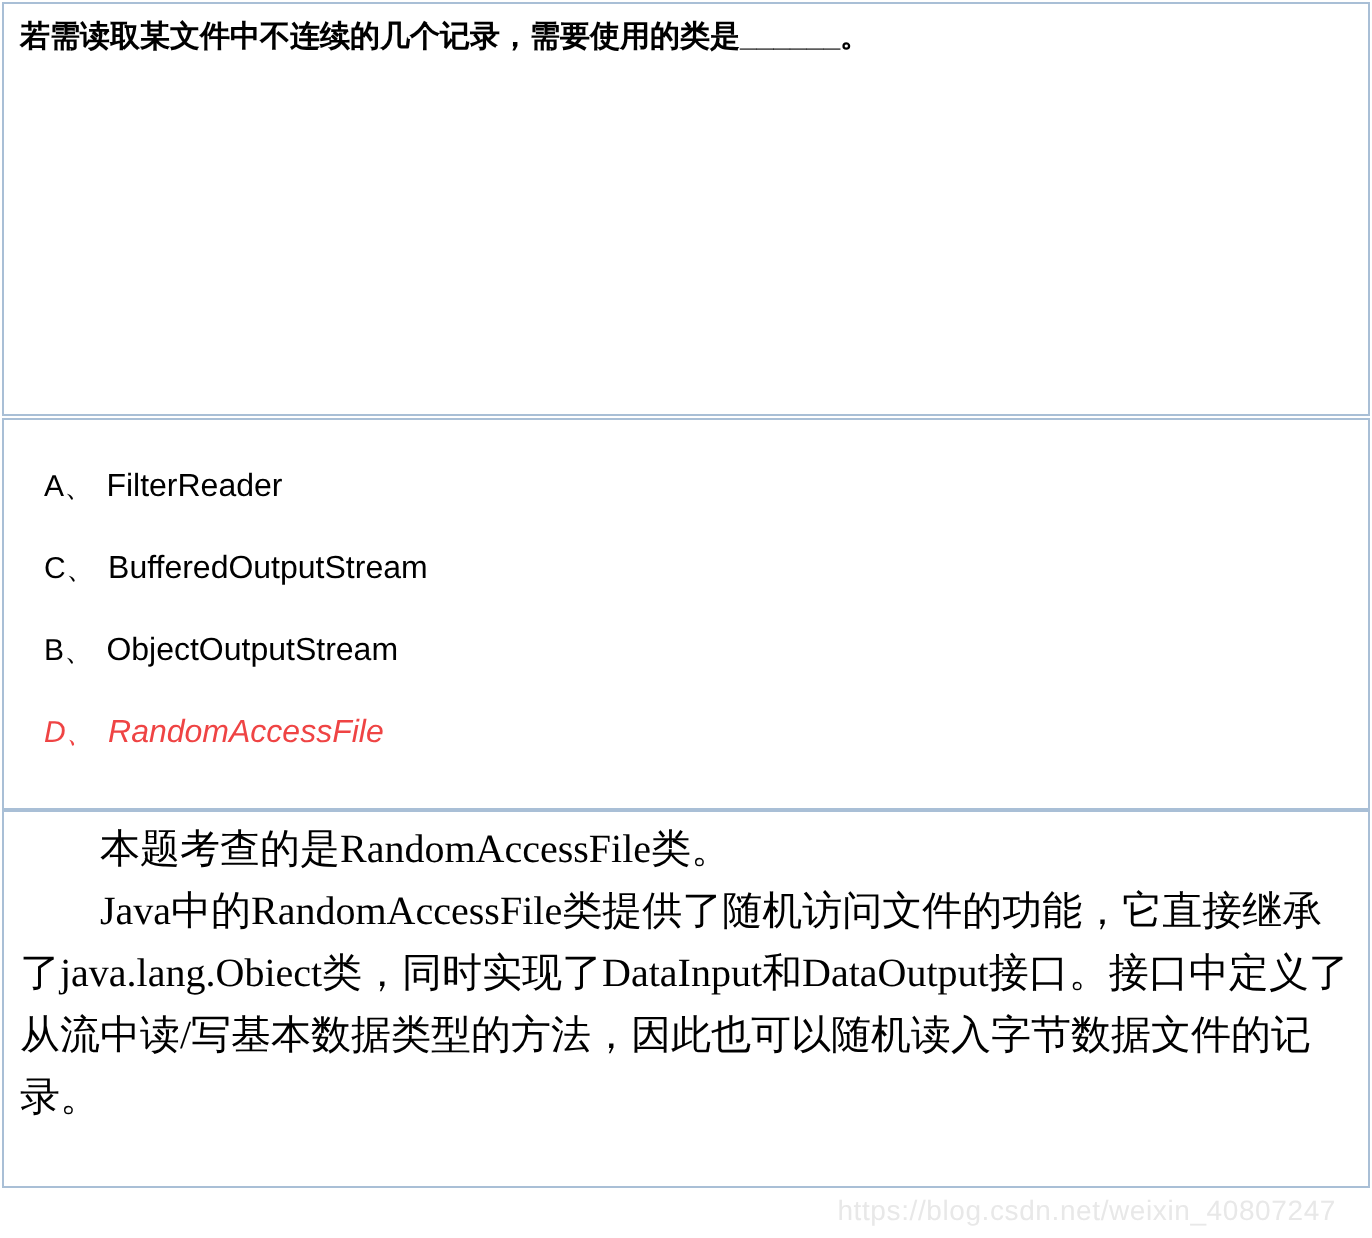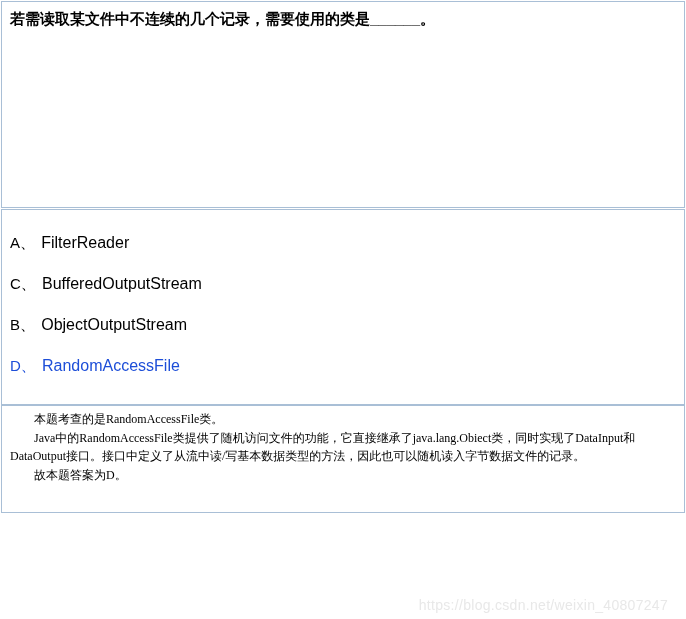--- a/index.html
+++ b/index.html
@@ -19,43 +19,43 @@
     height: 207px;
     padding: 6px 8px;
     line-height: 1.5;
     margin: 1px;
     font-weight: bold;
   }
   .options-box {
     border: 1px solid #a9bfd6;
     border-top: 1px solid #a9bfd6;
     margin: 0 1px;
-    padding: 10px 8px 6px 8px;
+    padding: 10px 8px 6px 20px;
   }
   .option-row {
     margin: 14px 0 22px 0;
     font-size: 15px;
   }
   .option-label {
     font-family: Arial, "Microsoft YaHei", sans-serif;
     font-size: 15px;
   }
   .option-text {
     font-family: Arial, sans-serif;
     font-size: 16px;
     font-weight: 500;
     margin-left: 2px;
   }
-  .correct { color: #1d4ed8; }
+  .correct { color: #ef4444; font-style: italic; }
   .explain-box {
     border: 1px solid #a9bfd6;
     margin: 0 1px 14px 1px;
     padding: 4px 8px 28px 8px;
     font-family: "SimSun", "NSimSun", serif;
-    font-size: 12px;
+    font-size: 20px;
     line-height: 1.55;
   }
   .explain-p {
     margin: 0;
     text-indent: 2em;
   }
   .explain-p-wrap {
     margin: 0;
   }
   .watermark {
@@ -90,16 +90,15 @@
   </div>
   <div class="option-row correct">
     <span class="option-label">D、</span>
     <span class="option-text">RandomAccessFile</span>
   </div>
 </div>
 
 <div class="explain-box">
   <p class="explain-p">本题考查的是RandomAccessFile类。</p>
   <p class="explain-p-wrap">　　<span>Java中的RandomAccessFile类提供了随机访问文件的功能，它直接继承了java.lang.Obiect类，同时实现了DataInput和DataOutput接口。接口中定义了从流中读/写基本数据类型的方法，因此也可以随机读入字节数据文件的记录。</span></p>
-  <p class="explain-p">故本题答案为D。</p>
 </div>
 
 <div class="watermark">https://blog.csdn.net/weixin_40807247</div>
 
 </body></html>

